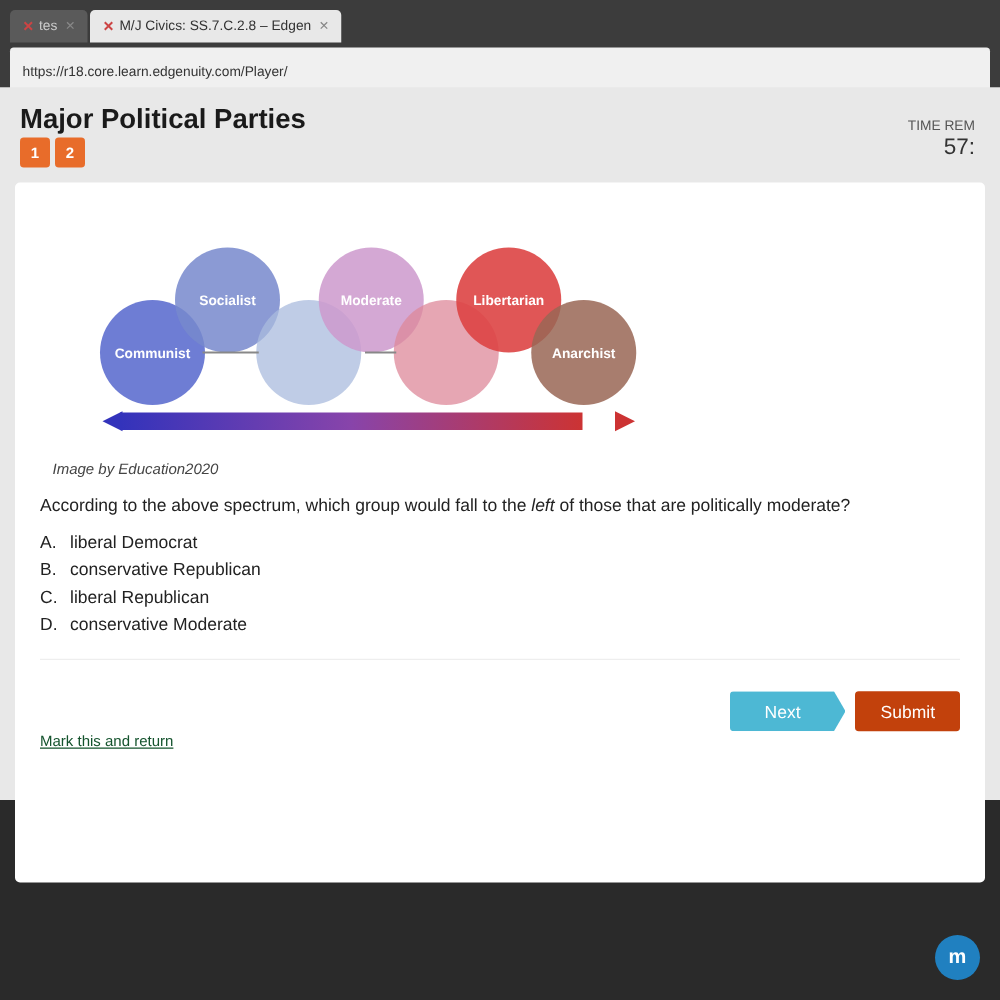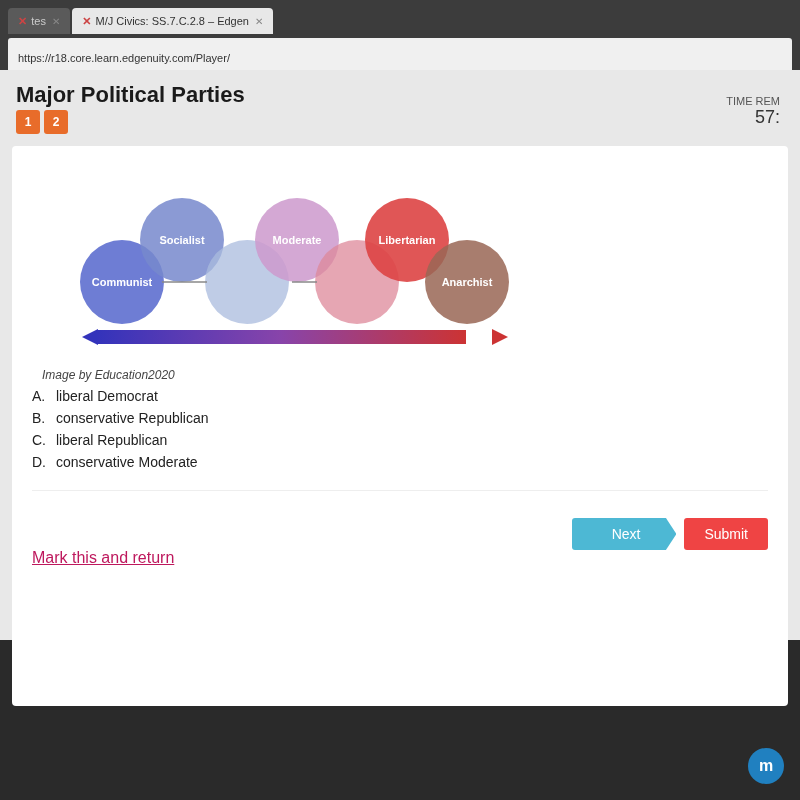--- a/index.html
+++ b/index.html
@@ -185,43 +185,43 @@
     
     .quiz-footer {
       display: flex;
       justify-content: space-between;
       align-items: center;
       margin-top: 20px;
       padding-top: 10px;
       border-top: 1px solid #eee;
     }
     .mark-return-link {
-      font-size: 16px;
-      color: #be185d;
+      font-size: 12px;
+      color: #14532d;
       text-decoration: underline;
       cursor: pointer;
       margin-top: 48px;
     }
     .footer-buttons {
       display: flex;
       gap: 8px;
     }
     .btn-next {
       background: #4db8d4;
       color: white;
       border: none;
-      padding: 8px 40px;
+      padding: 8px 28px;
       font-size: 14px;
       border-radius: 3px;
       cursor: pointer;
       clip-path: polygon(0 0, 90% 0, 100% 50%, 90% 100%, 0 100%);
       padding-right: 36px;
     }
     .btn-submit {
-      background: #ef4444;
+      background: #c2410c;
       color: white;
       border: none;
       padding: 8px 20px;
       font-size: 14px;
       border-radius: 3px;
       cursor: pointer;
     }
 
     
     .bottom-logo {
@@ -322,20 +322,23 @@
           </linearGradient>
         </defs>
         <rect x="44" y="158" width="370" height="14" fill="url(#arrowGrad)"></rect>
 
         <polygon points="456,165 440,157 440,173" fill="#cc3333"></polygon>
       </svg>
     </div>
 
     <div class="image-credit">Image by Education2020</div>
 
+    <div class="question-text">
+      <span>According to the above spectrum, which group would fall to the </span><em>left</em><span> of those that are politically moderate?</span>
+    </div>
 
     <div class="answer-choice">
       <span class="answer-letter">A.</span>
       <span>liberal Democrat</span>
     </div>
     <div class="answer-choice">
       <span class="answer-letter">B.</span>
       <span>conservative Republican</span>
     </div>
     <div class="answer-choice">

